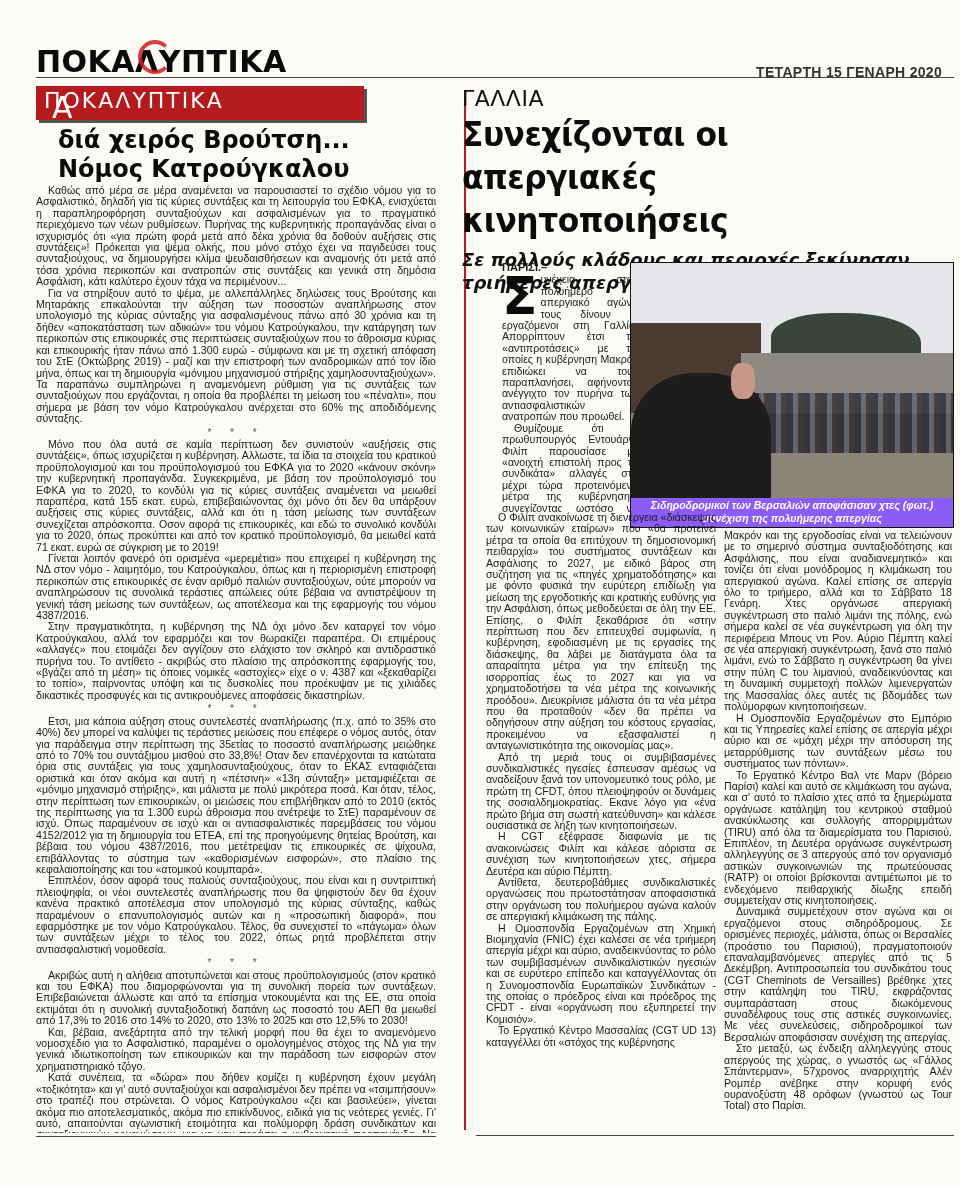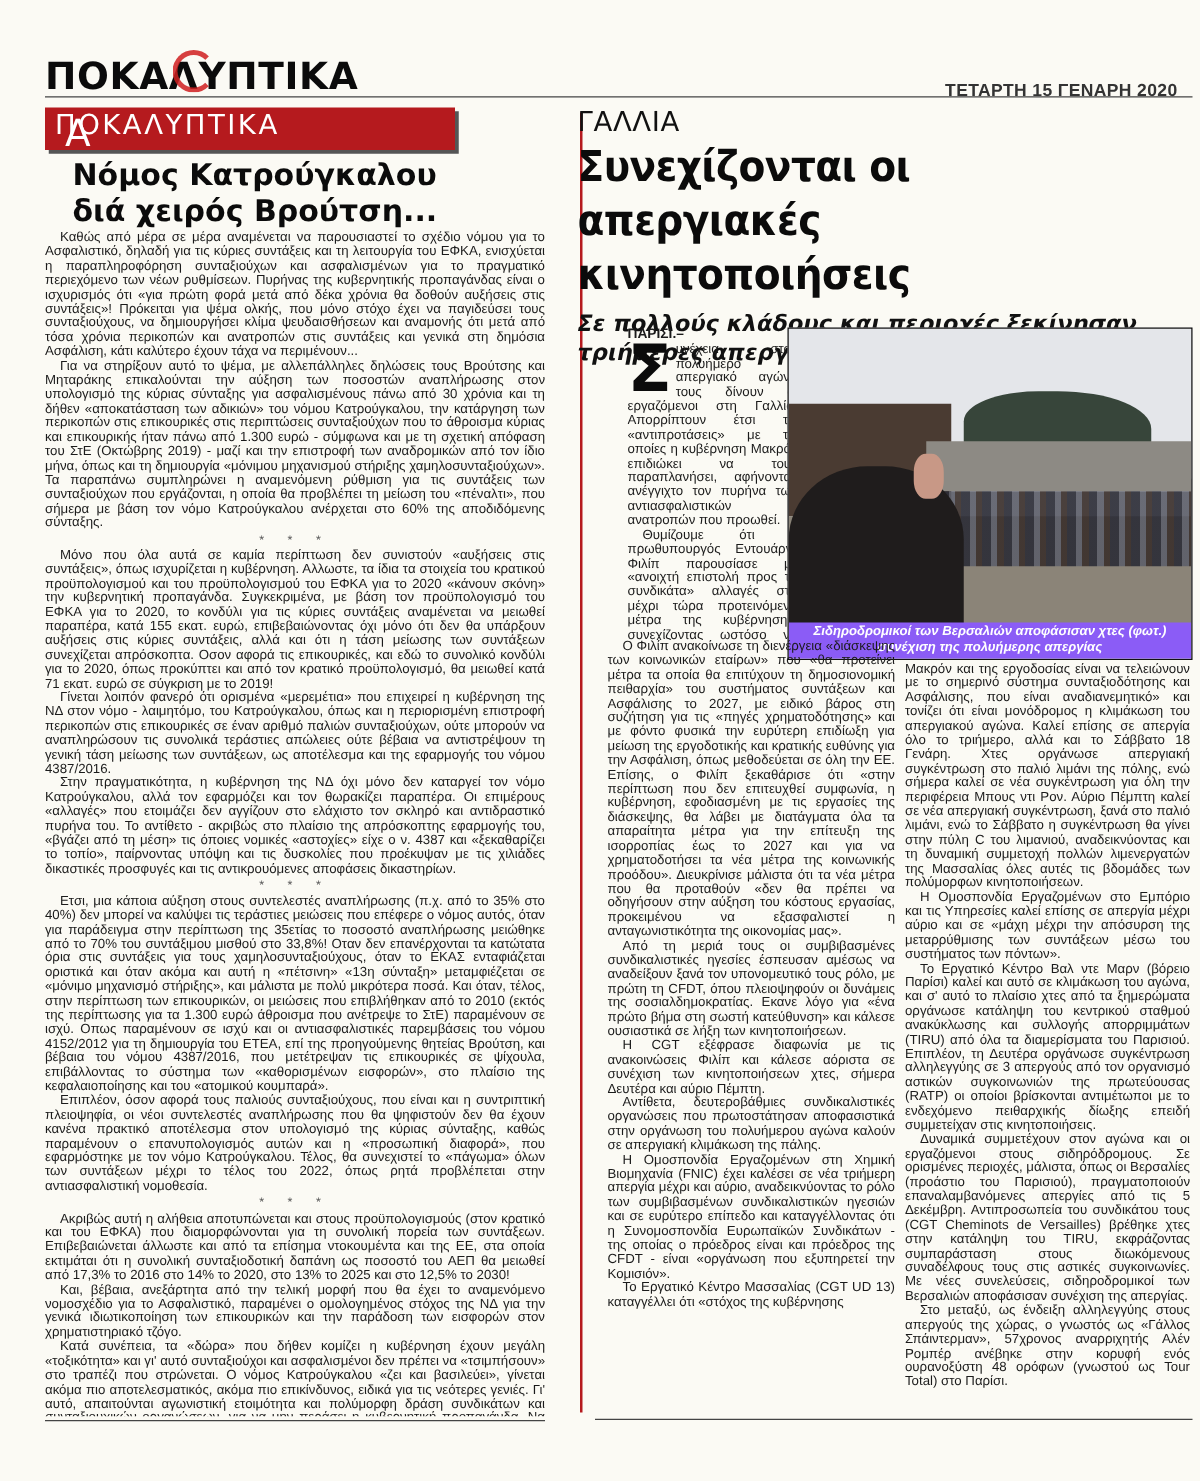--- a/index.html
+++ b/index.html
@@ -101,22 +101,22 @@
   <div class="logo-mark"></div>
   <div class="date">ΤΕΤΑΡΤΗ 15 ΓΕΝΑΡΗ 2020</div>
 </div>
 <div class="top-rule"></div>
 
 <div class="left-col">
   <div class="kicker-box">
     <span><span class="cap">Α</span><span style="position:static;font-size:22px;letter-spacing:2px;">ΠΟΚΑΛΥΠΤΙΚΑ</span></span>
   </div>
   <div class="left-title">
+    <div>διά χειρός Βρούτση...</div>
     <div>Νόμος Κατρούγκαλου</div>
-    <div>διά χειρός Βρούτση...</div>
   </div>
 </div>
 
 <div class="left-body body-text" id="left-body" style="height: 948px; overflow: hidden;">
     <p><b>Καθώς από μέρα σε μέρα αναμένεται</b> να παρουσιαστεί το σχέδιο νόμου για το Ασφαλιστικό, δηλαδή για τις κύριες συντάξεις και τη λειτουργία του ΕΦΚΑ, ενισχύεται η παραπληροφόρηση συνταξιούχων και ασφαλισμένων για το πραγματικό περιεχόμενο των νέων ρυθμίσεων. Πυρήνας της κυβερνητικής προπαγάνδας είναι ο ισχυρισμός ότι «για πρώτη φορά μετά από δέκα χρόνια θα δοθούν αυξήσεις στις συντάξεις»! Πρόκειται για ψέμα ολκής, που μόνο στόχο έχει να παγιδεύσει τους συνταξιούχους, να δημιουργήσει κλίμα ψευδαισθήσεων και αναμονής ότι μετά από τόσα χρόνια περικοπών και ανατροπών στις συντάξεις και γενικά στη δημόσια Ασφάλιση, κάτι καλύτερο έχουν τάχα να περιμένουν...</p>
     <p>Για να στηρίξουν αυτό το ψέμα, με αλλεπάλληλες δηλώσεις τους Βρούτσης και Μηταράκης επικαλούνται την αύξηση των ποσοστών αναπλήρωσης στον υπολογισμό της κύριας σύνταξης για ασφαλισμένους πάνω από 30 χρόνια και τη δήθεν «αποκατάσταση των αδικιών» του νόμου Κατρούγκαλου, την κατάργηση των περικοπών στις επικουρικές στις περιπτώσεις συνταξιούχων που το άθροισμα κύριας και επικουρικής ήταν πάνω από 1.300 ευρώ - σύμφωνα και με τη σχετική απόφαση του ΣτΕ (Οκτώβρης 2019) - μαζί και την επιστροφή των αναδρομικών από τον ίδιο μήνα, όπως και τη δημιουργία «μόνιμου μηχανισμού στήριξης χαμηλοσυνταξιούχων». Τα παραπάνω συμπληρώνει η αναμενόμενη ρύθμιση για τις συντάξεις των συνταξιούχων που εργάζονται, η οποία θα προβλέπει τη μείωση του «πέναλτι», που σήμερα με βάση τον νόμο Κατρούγκαλου ανέρχεται στο 60% της αποδιδόμενης σύνταξης.</p>
     <div class="stars">* * *</div>
     <p><b>Μόνο που όλα αυτά σε καμία περίπτωση</b> δεν συνιστούν «αυξήσεις στις συντάξεις», όπως ισχυρίζεται η κυβέρνηση. Αλλωστε, τα ίδια τα στοιχεία του κρατικού προϋπολογισμού και του προϋπολογισμού του ΕΦΚΑ για το 2020 «κάνουν σκόνη» την κυβερνητική προπαγάνδα. Συγκεκριμένα, με βάση τον προϋπολογισμό του ΕΦΚΑ για το 2020, το κονδύλι για τις κύριες συντάξεις αναμένεται να μειωθεί παραπέρα, κατά 155 εκατ. ευρώ, επιβεβαιώνοντας όχι μόνο ότι δεν θα υπάρξουν αυξήσεις στις κύριες συντάξεις, αλλά και ότι η τάση μείωσης των συντάξεων συνεχίζεται απρόσκοπτα. Οσον αφορά τις επικουρικές, και εδώ το συνολικό κονδύλι για το 2020, όπως προκύπτει και από τον κρατικό προϋπολογισμό, θα μειωθεί κατά 71 εκατ. ευρώ σε σύγκριση με το 2019!</p>
     <p>Γίνεται λοιπόν φανερό ότι ορισμένα «μερεμέτια» που επιχειρεί η κυβέρνηση της ΝΔ στον νόμο - λαιμητόμο, του Κατρούγκαλου, όπως και η περιορισμένη επιστροφή περικοπών στις επικουρικές σε έναν αριθμό παλιών συνταξιούχων, ούτε μπορούν να αναπληρώσουν τις συνολικά τεράστιες απώλειες ούτε βέβαια να αντιστρέψουν τη γενική τάση μείωσης των συντάξεων, ως αποτέλεσμα και της εφαρμογής του νόμου 4387/2016.</p>
     <p>Στην πραγματικότητα, η κυβέρνηση της ΝΔ όχι μόνο δεν καταργεί τον νόμο Κατρούγκαλου, αλλά τον εφαρμόζει και τον θωρακίζει παραπέρα. Οι επιμέρους «αλλαγές» που ετοιμάζει δεν αγγίζουν στο ελάχιστο τον σκληρό και αντιδραστικό πυρήνα του. Το αντίθετο - ακριβώς στο πλαίσιο της απρόσκοπτης εφαρμογής του, «βγάζει από τη μέση» τις όποιες νομικές «αστοχίες» είχε ο ν. 4387 και «ξεκαθαρίζει το τοπίο», παίρνοντας υπόψη και τις δυσκολίες που προέκυψαν με τις χιλιάδες δικαστικές προσφυγές και τις αντικρουόμενες αποφάσεις δικαστηρίων.</p>

